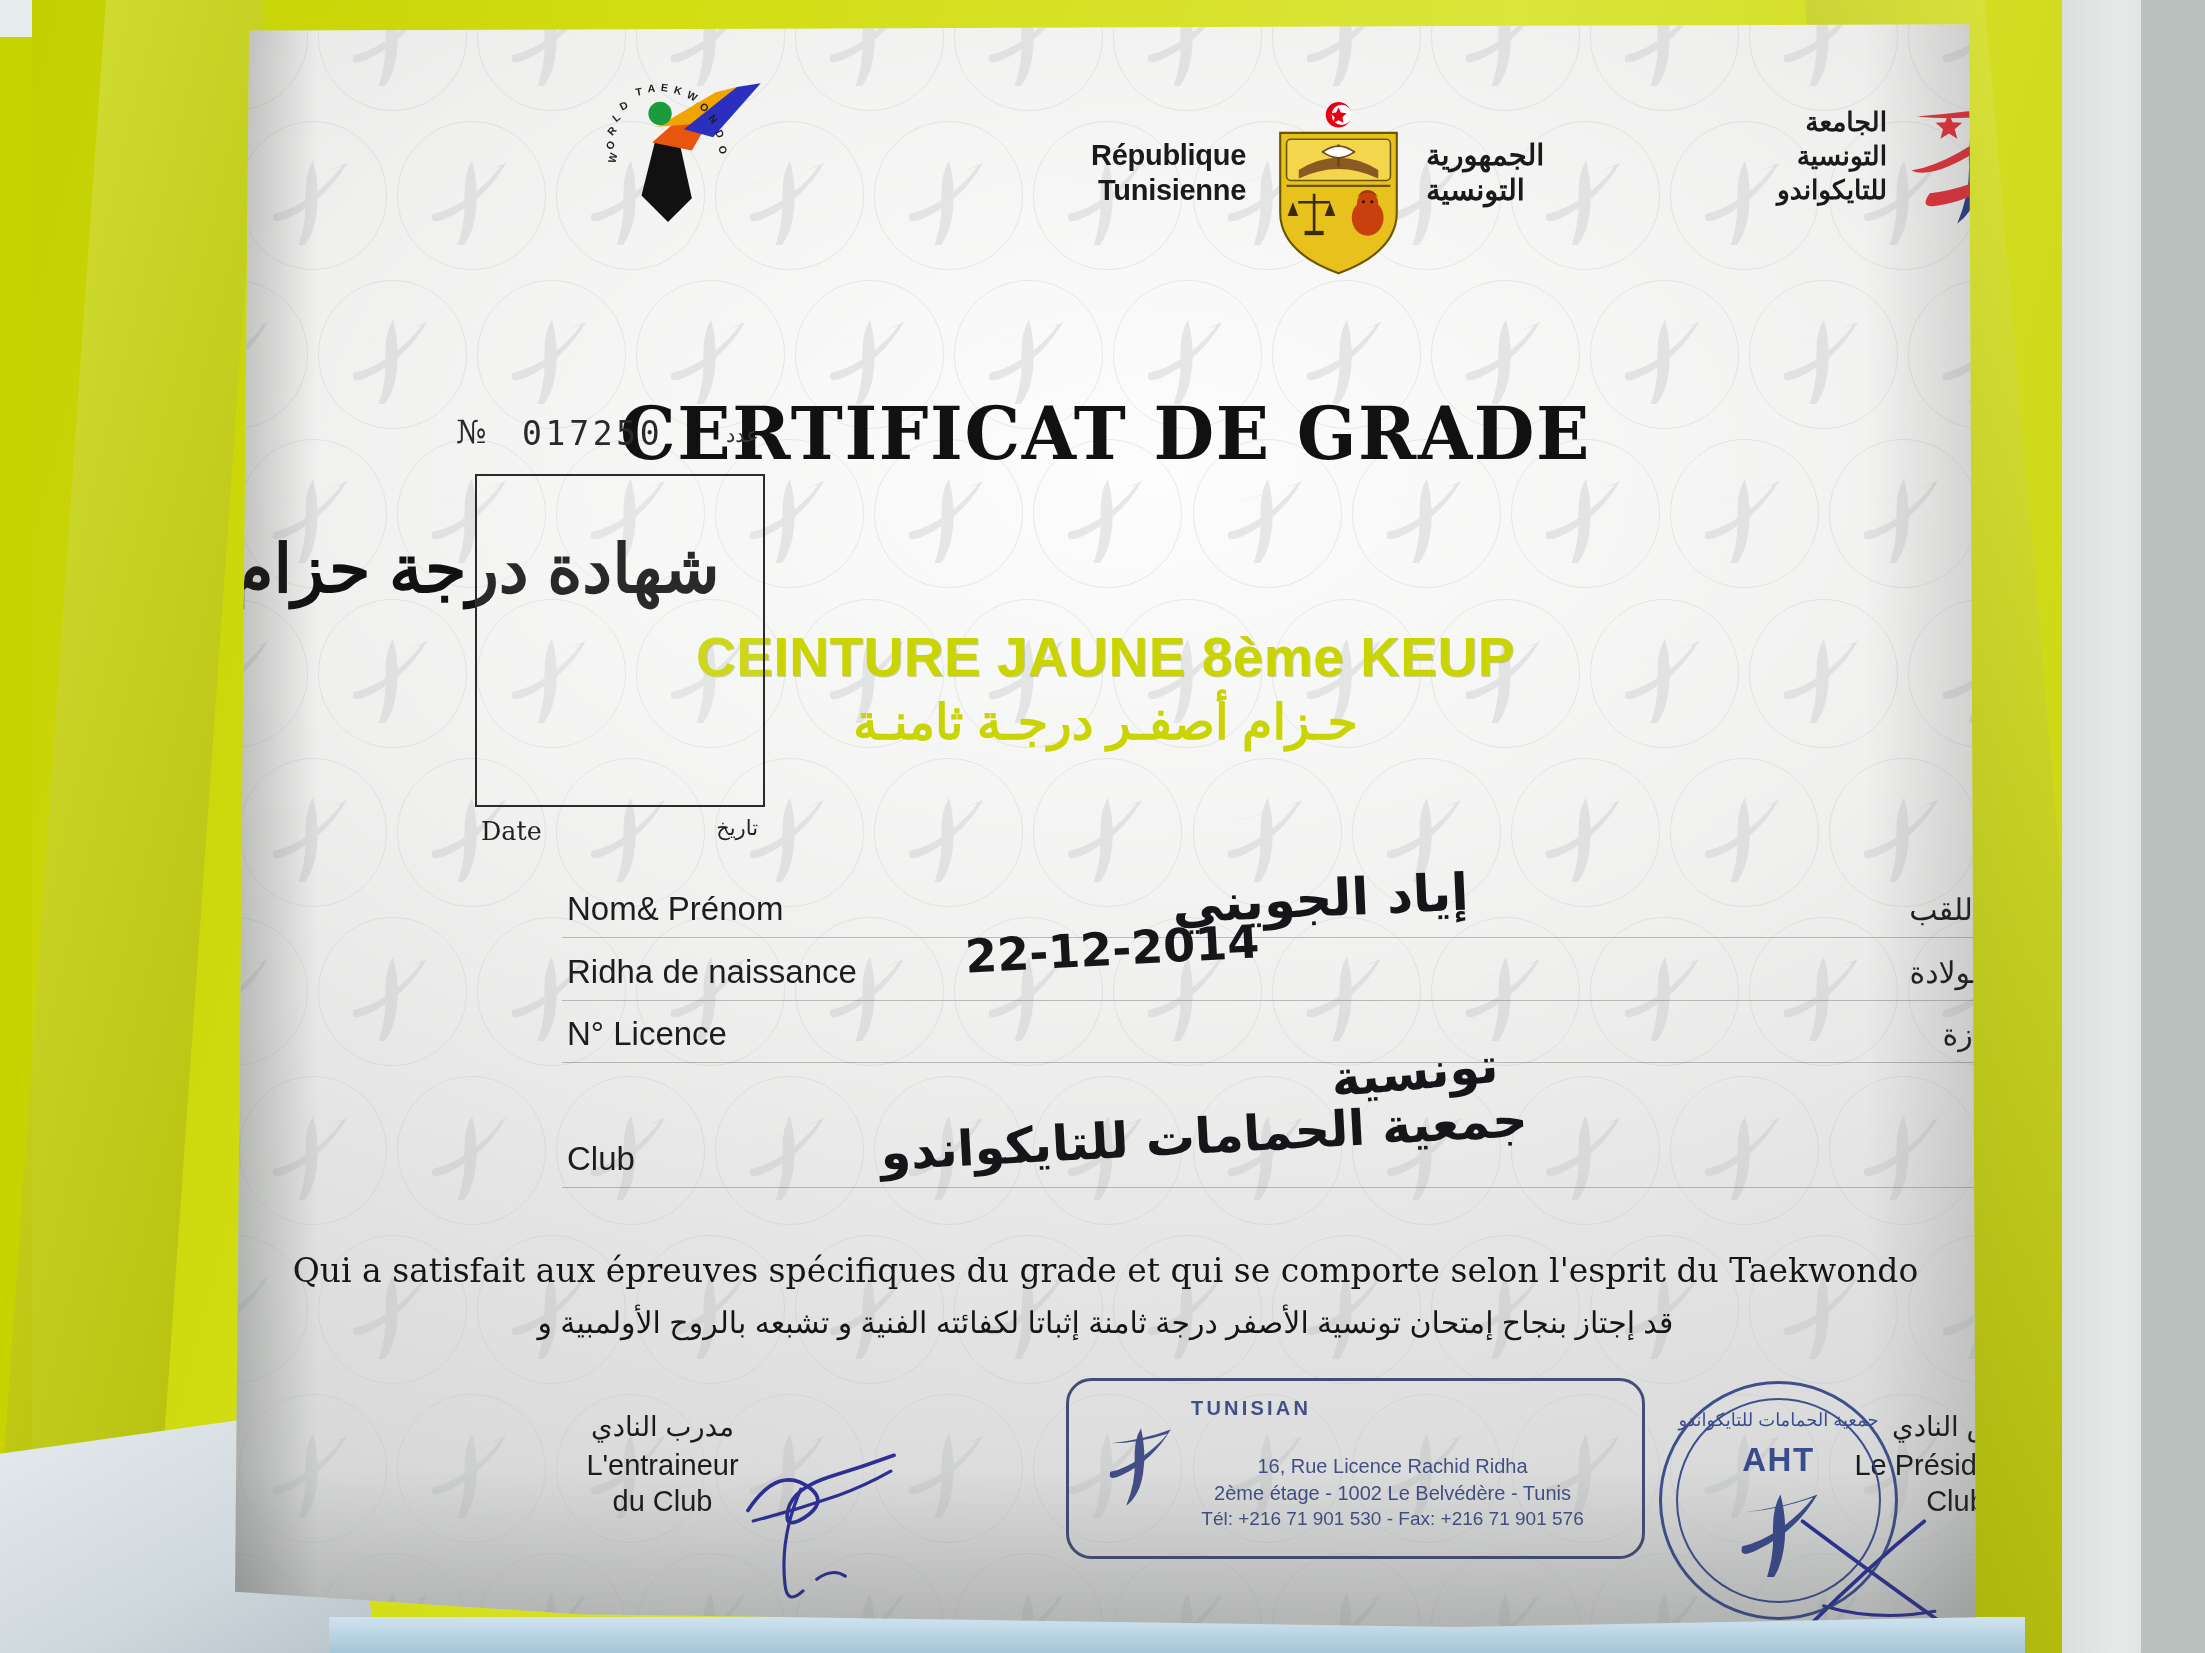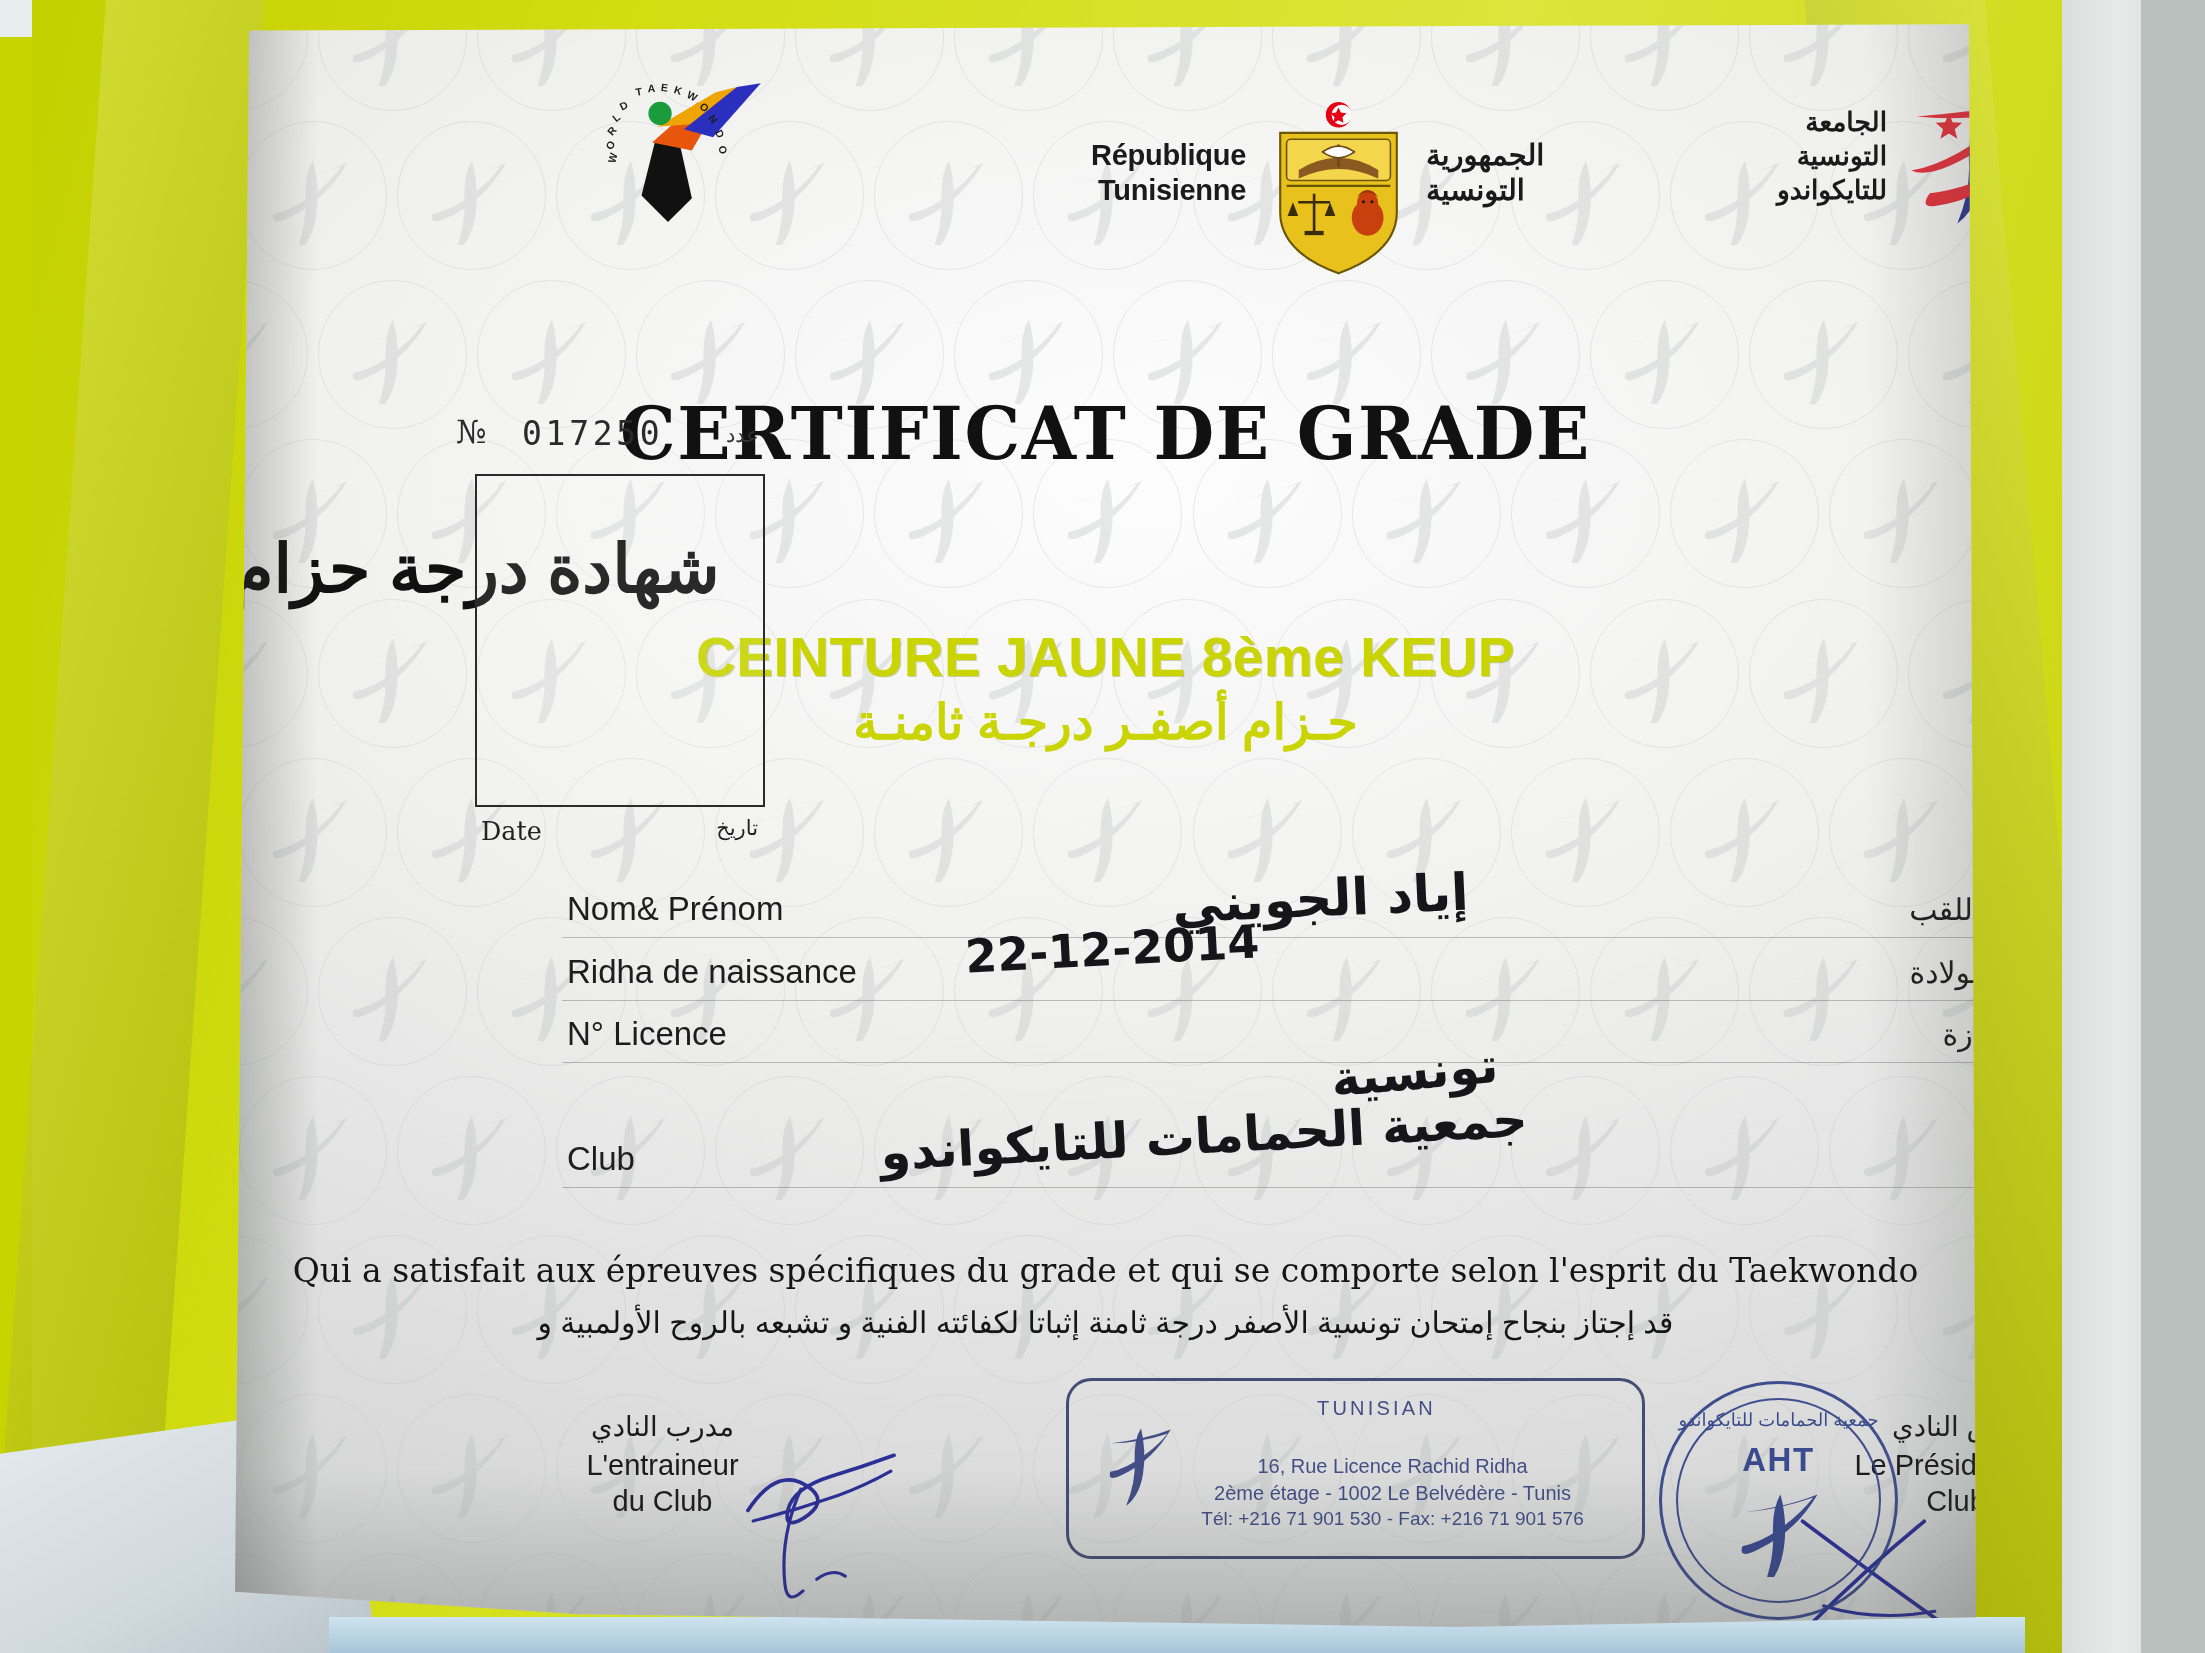--- a/index.html
+++ b/index.html
@@ -452,22 +452,22 @@
     color: #2d3b7a;
     overflow: hidden;
     opacity: 0.88;
   }
   .fed-stamp .fs-mark {
     position: absolute; left: 37px; top: 42px;
     width: 69px; height: 85px;
   }
   .fed-stamp .fs-t1 {
     position: absolute; left: 122px; top: 16px;
-    width: 371px; text-align: center;
-    font-size: 20px; font-weight: normal; letter-spacing: 3.2px;
+    width: 371px; 
+    font-size: 20px; font-weight: bold; letter-spacing: 3.2px;
   }
   .fed-stamp .fs-t2 {
     position: absolute; left: 101px; top: 38px;
     width: 435px; text-align: center;
     font-size: 30px; font-weight: bold;
   }
   .fed-stamp .fs-t3 {
     position: absolute; left: 106px; top: 74px;
     width: 435px; text-align: center;
     font-size: 20px;

